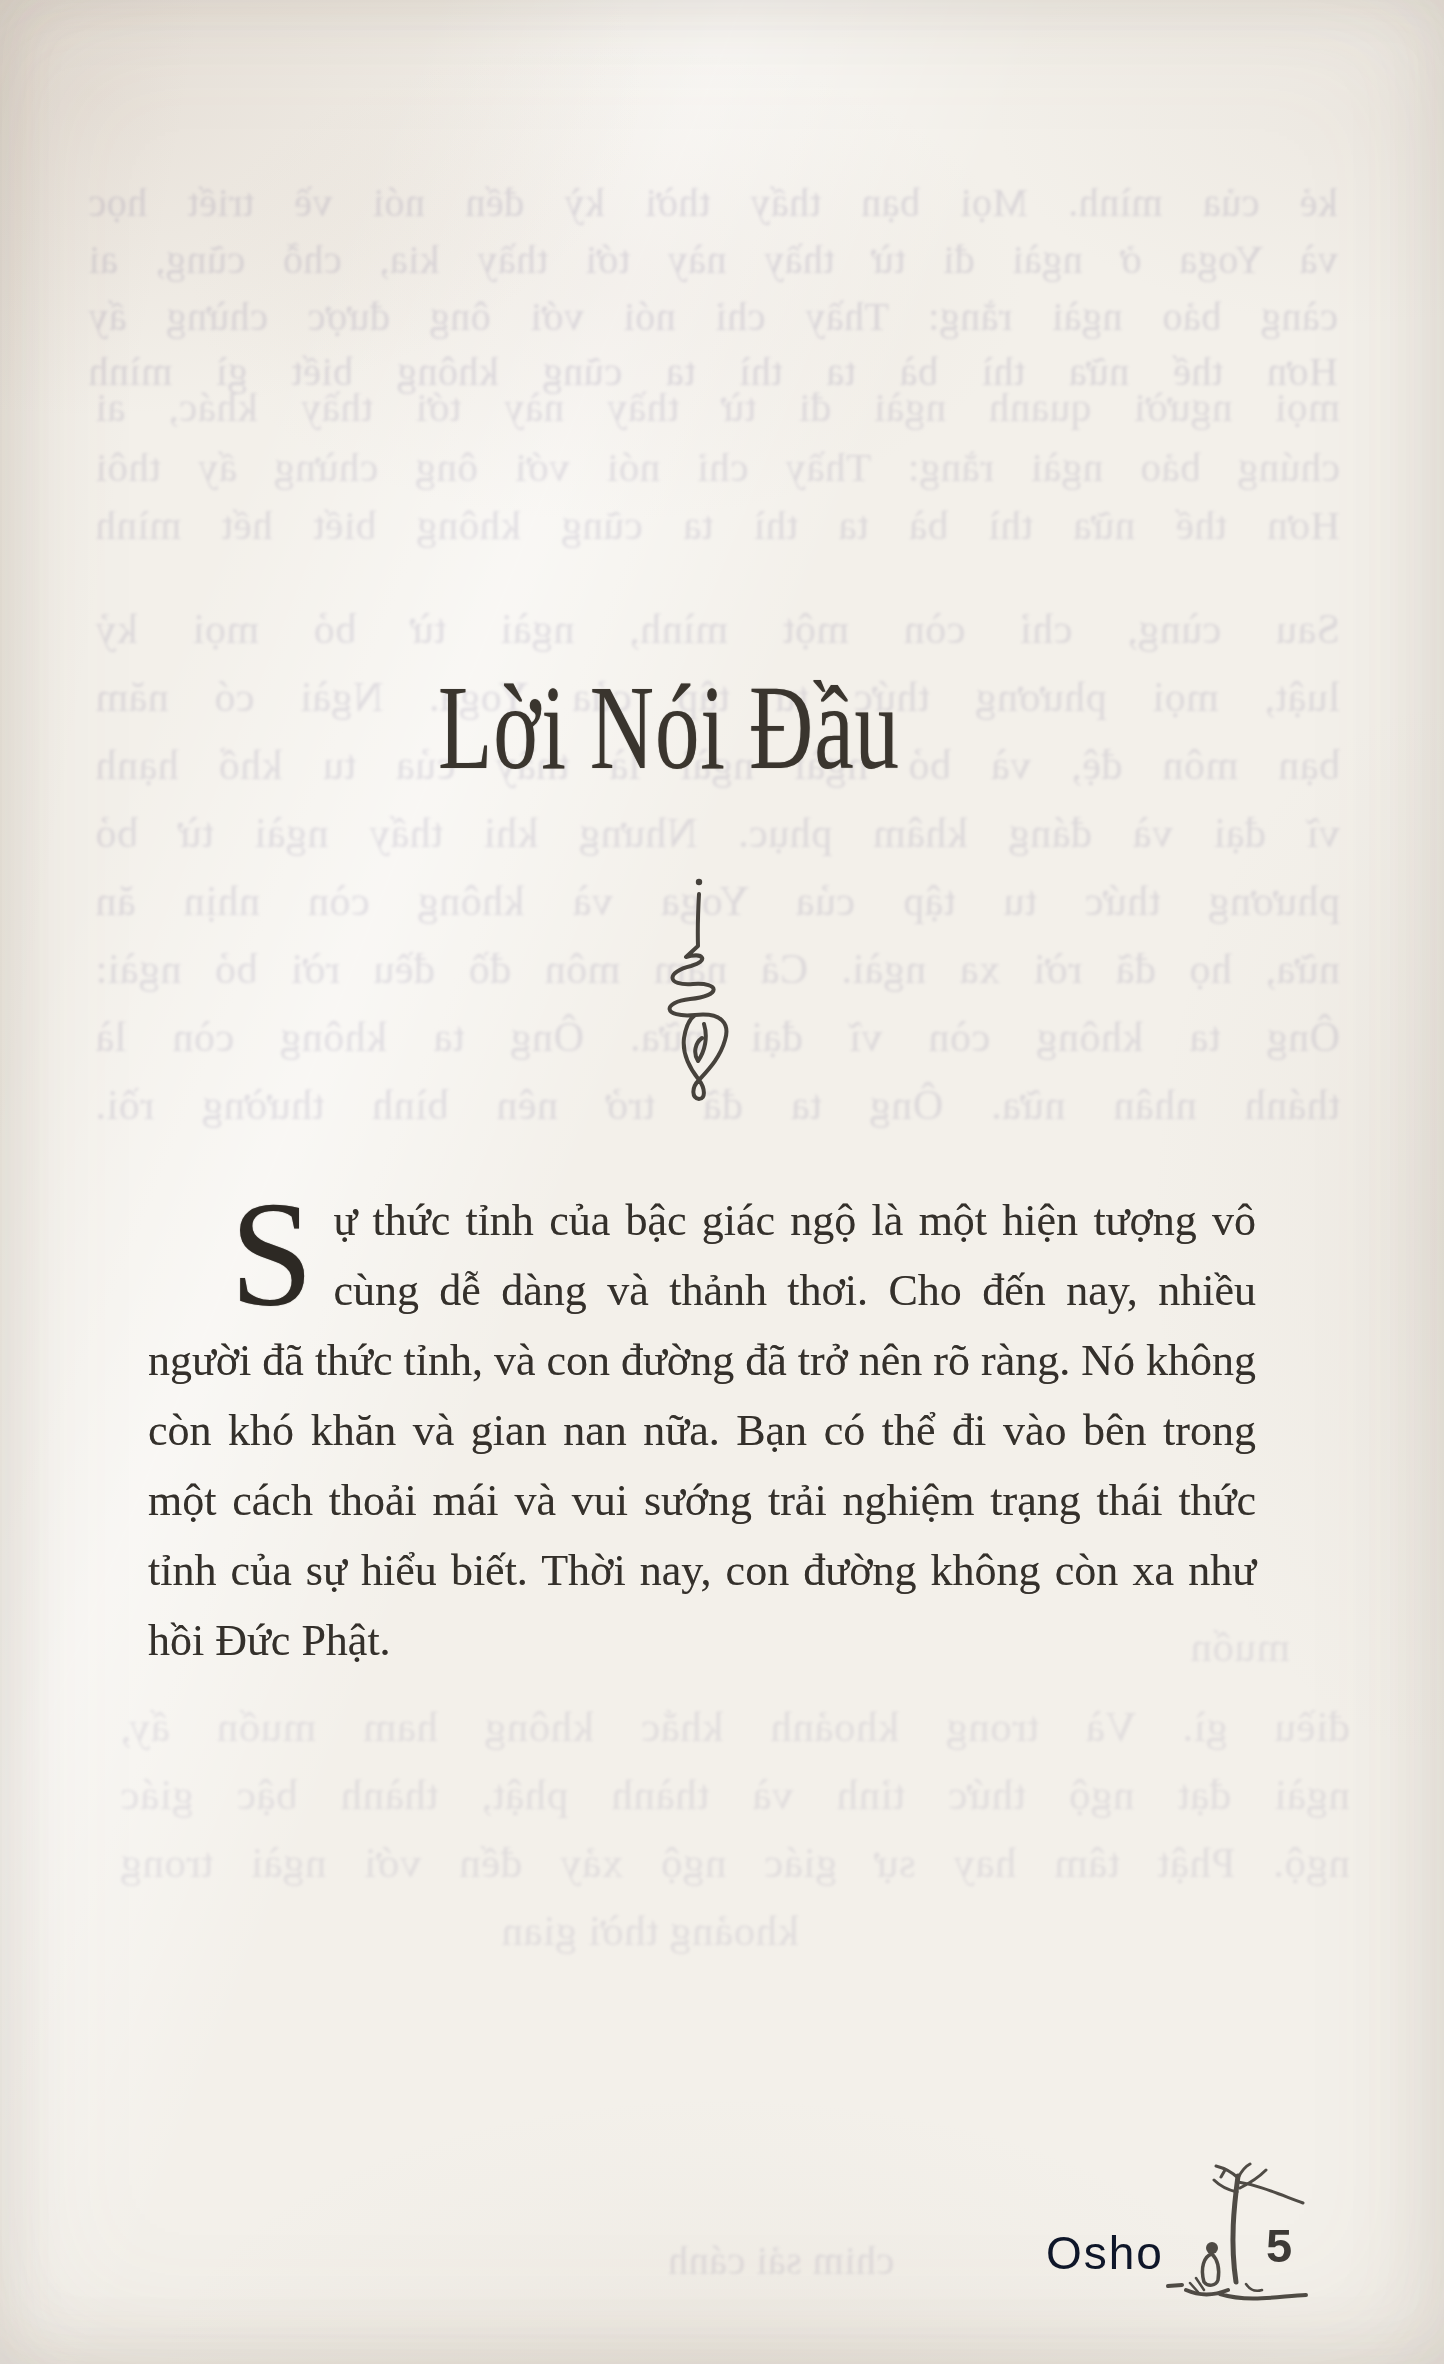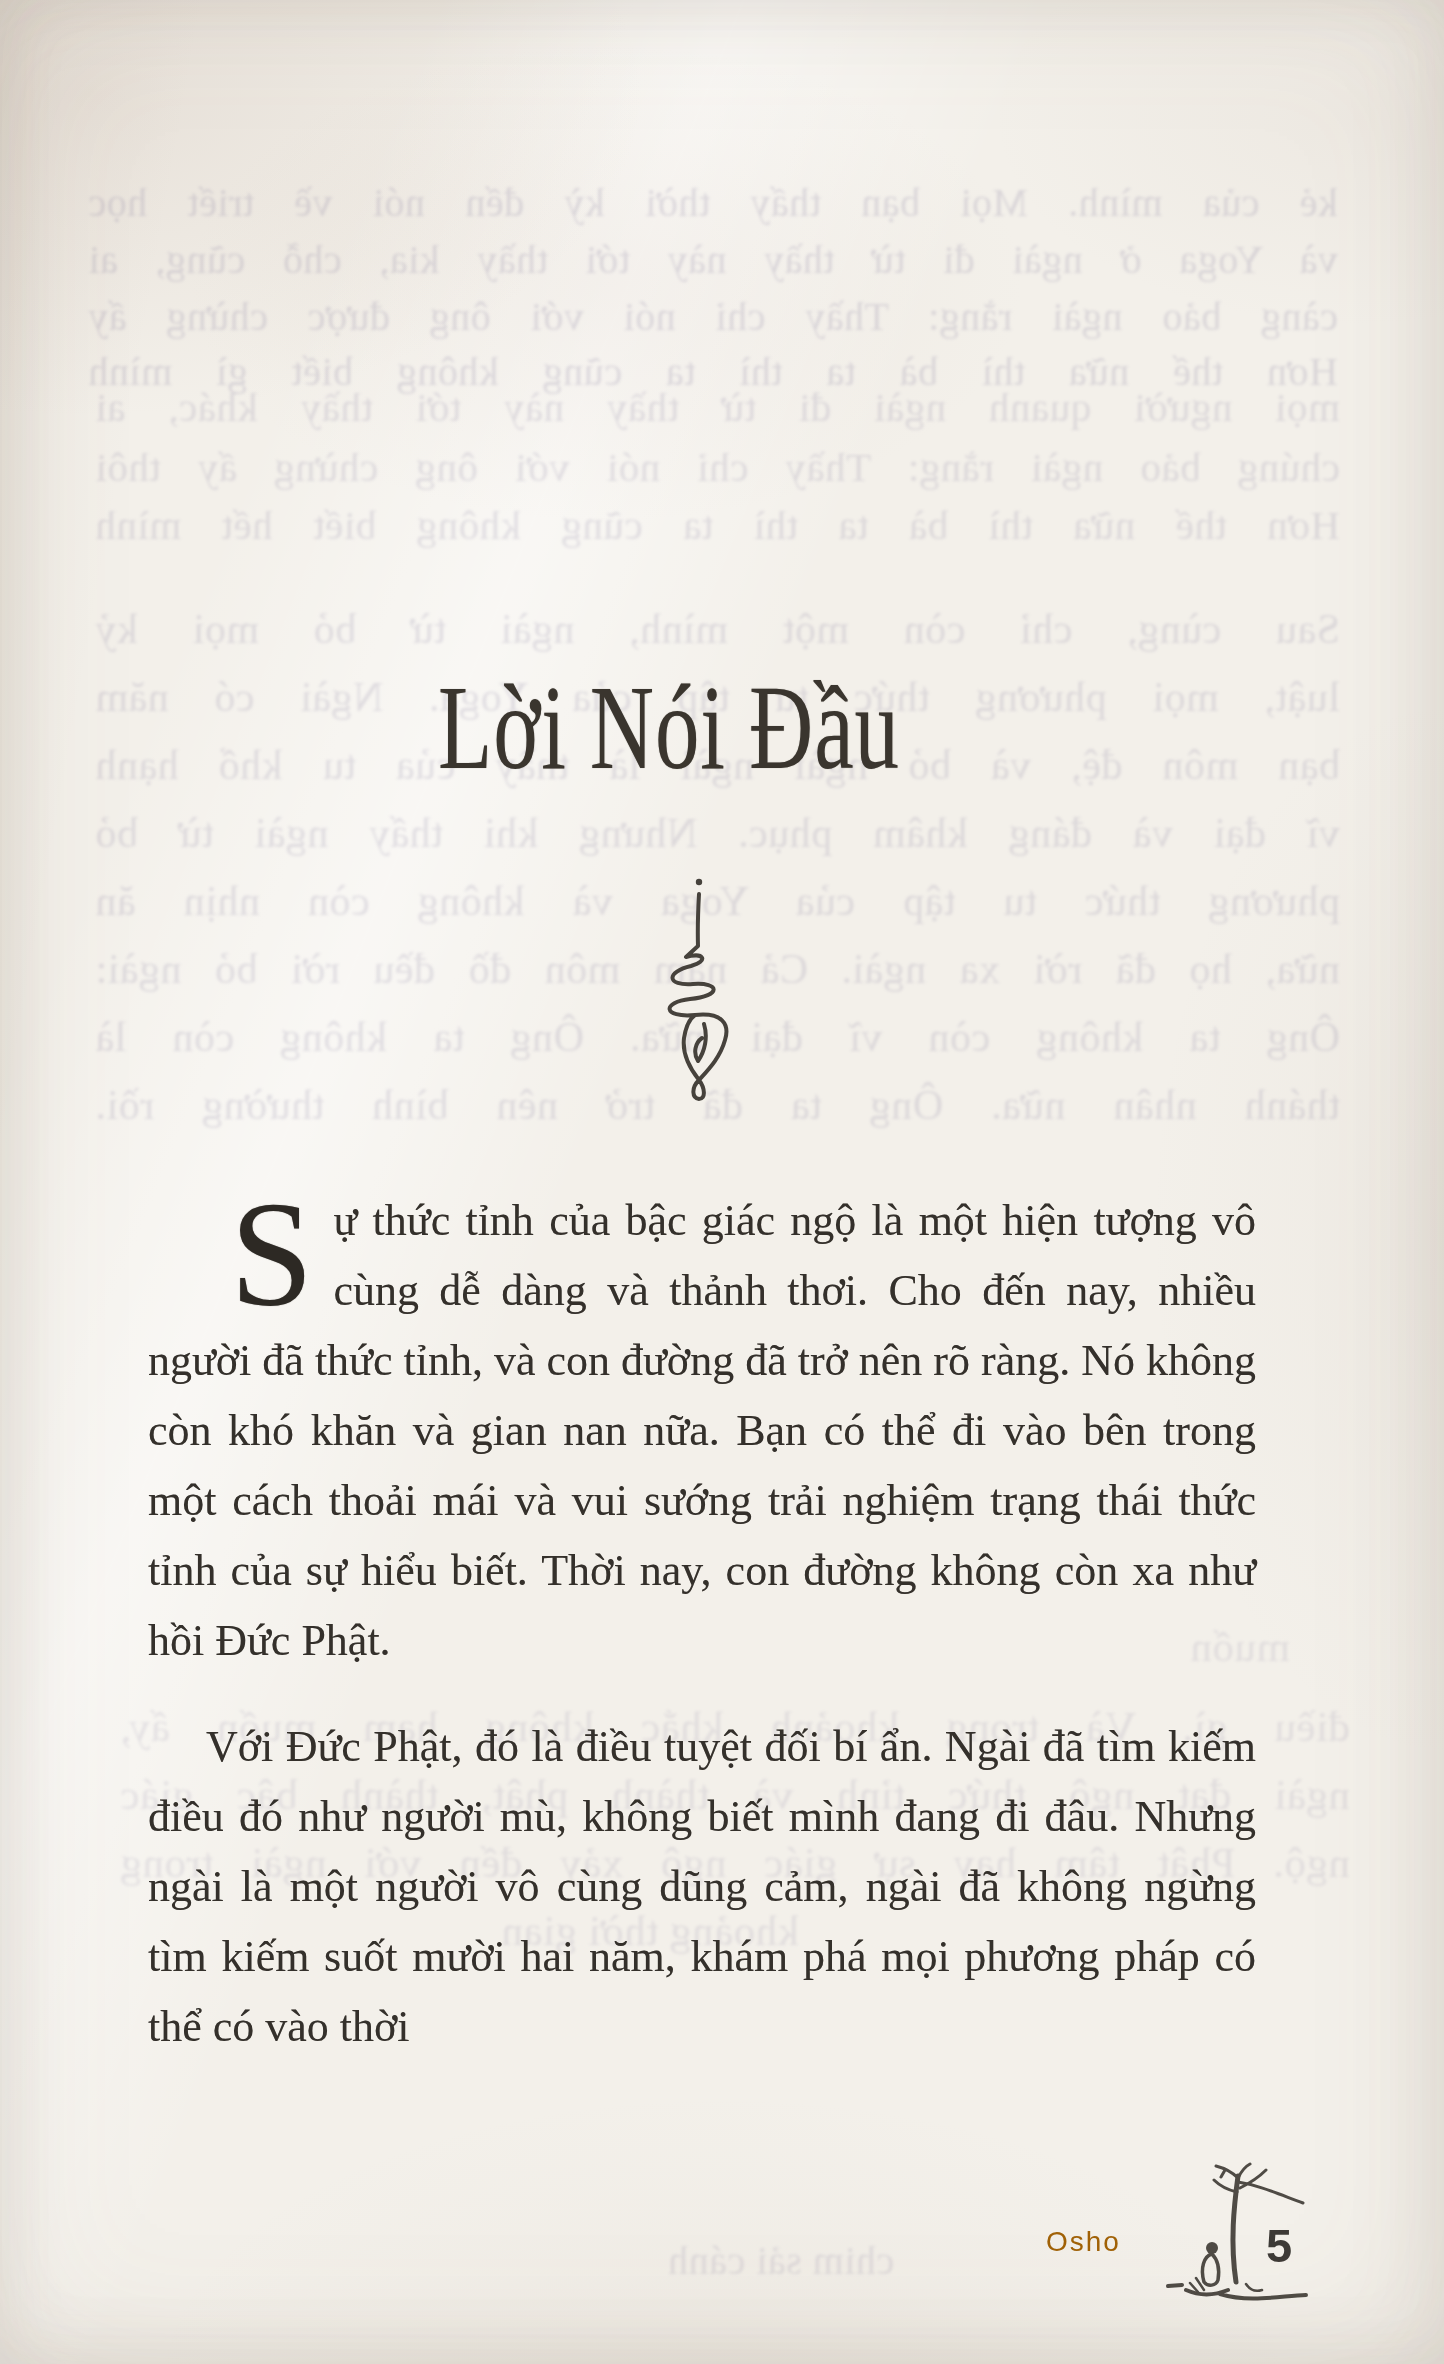--- a/index.html
+++ b/index.html
@@ -43,21 +43,21 @@
     text-shadow:0 0 .6px rgba(52,48,43,.35);
   }
   .bodytext p{margin:0;}
   .dropcap{
     float:left;font-size:150px;line-height:116px;color:#2d2924;
     margin:10px 20px 0 82px;text-shadow:0 0 1px rgba(45,41,36,.5);
   }
   .para2{margin-top:36px !important;text-indent:58px;}
   .footer-osho{
     position:absolute;left:1046px;top:2226px;z-index:5;
-    font-family:"Liberation Sans",sans-serif;font-size:28px;letter-spacing:2px;color:#a16207;
+    font-family:"Liberation Sans",sans-serif;font-size:46px;letter-spacing:2px;color:#0f172a;
   }
   .footer-num{
     position:absolute;left:1266px;top:2218px;z-index:5;
     font-family:"Liberation Sans",sans-serif;font-size:47px;font-weight:bold;color:#3e3b37;
   }
   .tree{position:absolute;left:1162px;top:2162px;z-index:5;}
 </style>
 </head>
 <body>
 
@@ -103,21 +103,20 @@
            C 51 198 42 182 44 166
            C 46 154 49 147 55 143
            M 64 152 C 68 165 65 179 58 189 C 53 181 55 171 62 166
            M 59 208 C 51 216 52 226 59 227 C 66 227 65 216 59 208" stroke="#46423c" stroke-width="4" fill="none" stroke-linecap="round" stroke-linejoin="round"></path>
 </svg>
 
 <div class="bodytext">
   <p class="para1">
     <span class="dropcap">S</span><span>ự thức tỉnh của bậc giác ngộ là một hiện tượng vô cùng dễ dàng và thảnh thơi. Cho đến nay, nhiều người đã thức tỉnh, và con đường đã trở nên rõ ràng. Nó không còn khó khăn và gian nan nữa. Bạn có thể đi vào bên trong một cách thoải mái và vui sướng trải nghiệm trạng thái thức tỉnh của sự hiểu biết. Thời nay, con đường không còn xa như hồi Đức Phật.</span>
   </p>
-  <p class="para2">Với Đức Phật, đó là điều tuyệt đối bí ẩn. Ngài đã tìm kiếm điều đó như người mù, không biết mình đang đi đâu. Nhưng ngài là một người vô cùng dũng cảm, ngài đã không ngừng tìm kiếm suốt mười hai năm, khám phá mọi phương pháp có thể có vào thời</p>
 </div>
 
 <span class="footer-osho">Osho</span>
 
 <svg class="tree" width="150" height="150" viewBox="0 0 150 150">
   <g stroke="#4f4b45" fill="none" stroke-linecap="round" stroke-linejoin="round">
     <path d="M 76 14 C 72 44 68 80 74 120" stroke-width="5"></path>
     <path d="M 76 16 C 70 10 62 6 54 4 M 63 8 L 59 15
              M 76 16 C 80 8 84 4 88 2
              M 76 20 C 96 23 114 31 141 41

